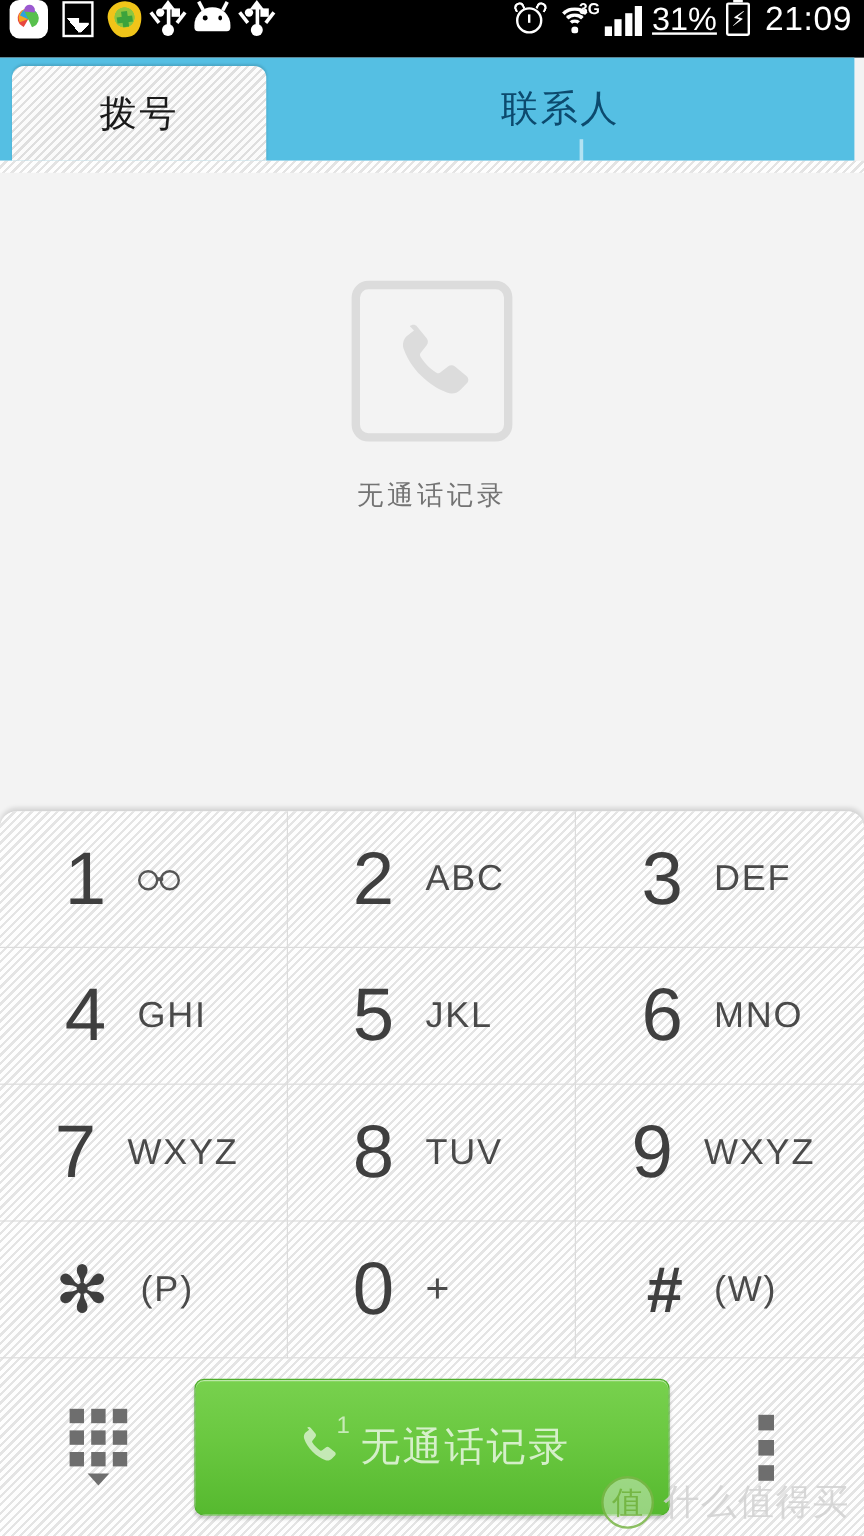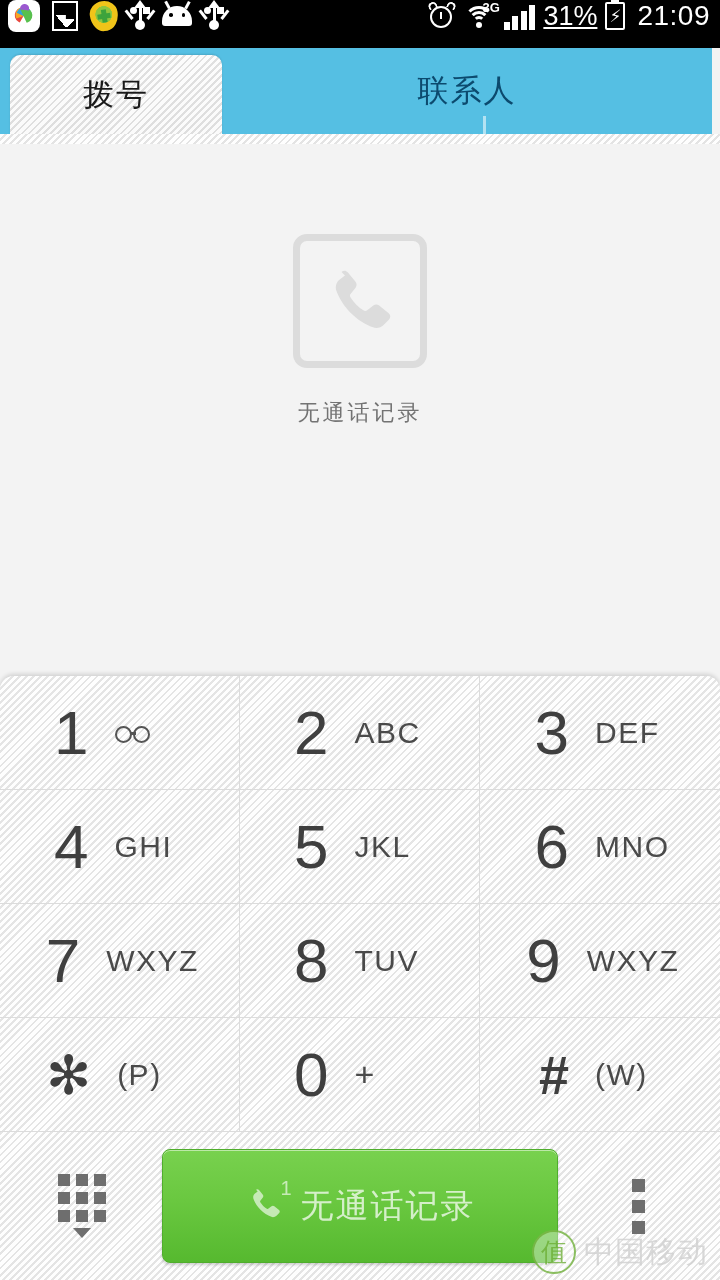--- a/index.html
+++ b/index.html
@@ -710,17 +710,17 @@
 
       <div class="overflow-btn">
         <span></span>
           <span></span>
           <span></span>
       </div>
     </div>
 
     <div class="watermark">
       <div class="wm-logo">值</div>
-      <div class="wm-text">中国移动</div>
+      <div class="wm-text">什么值得买</div>
     </div>
   </div>
 
 </div>
 
 </body></html>

